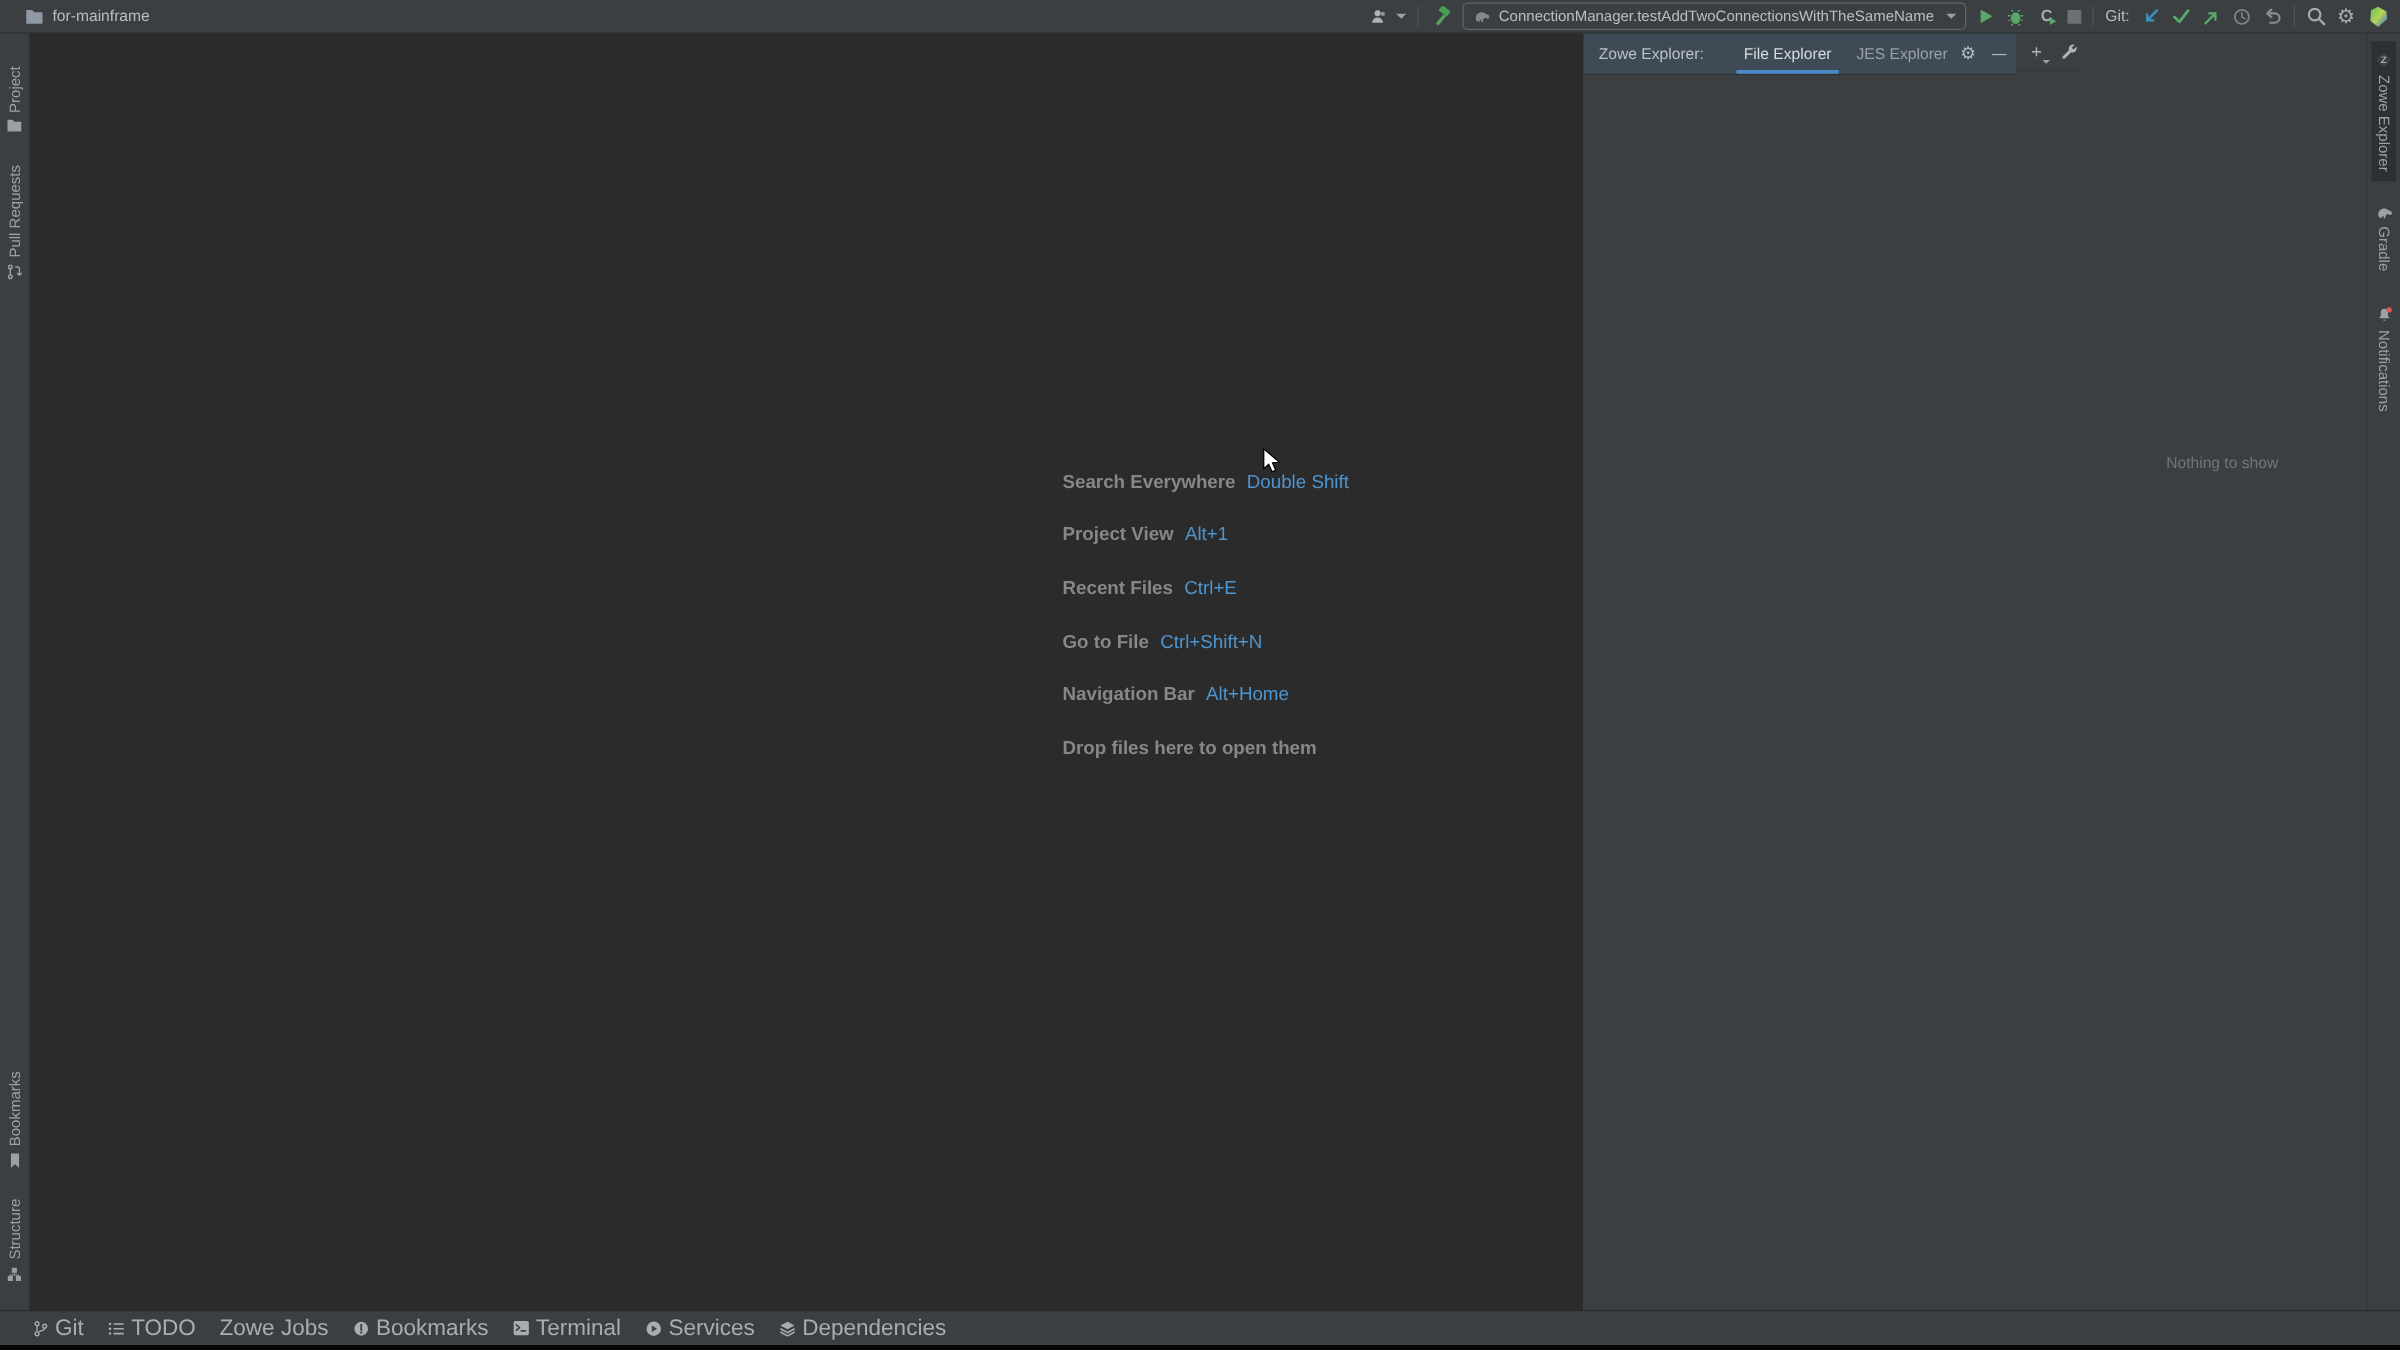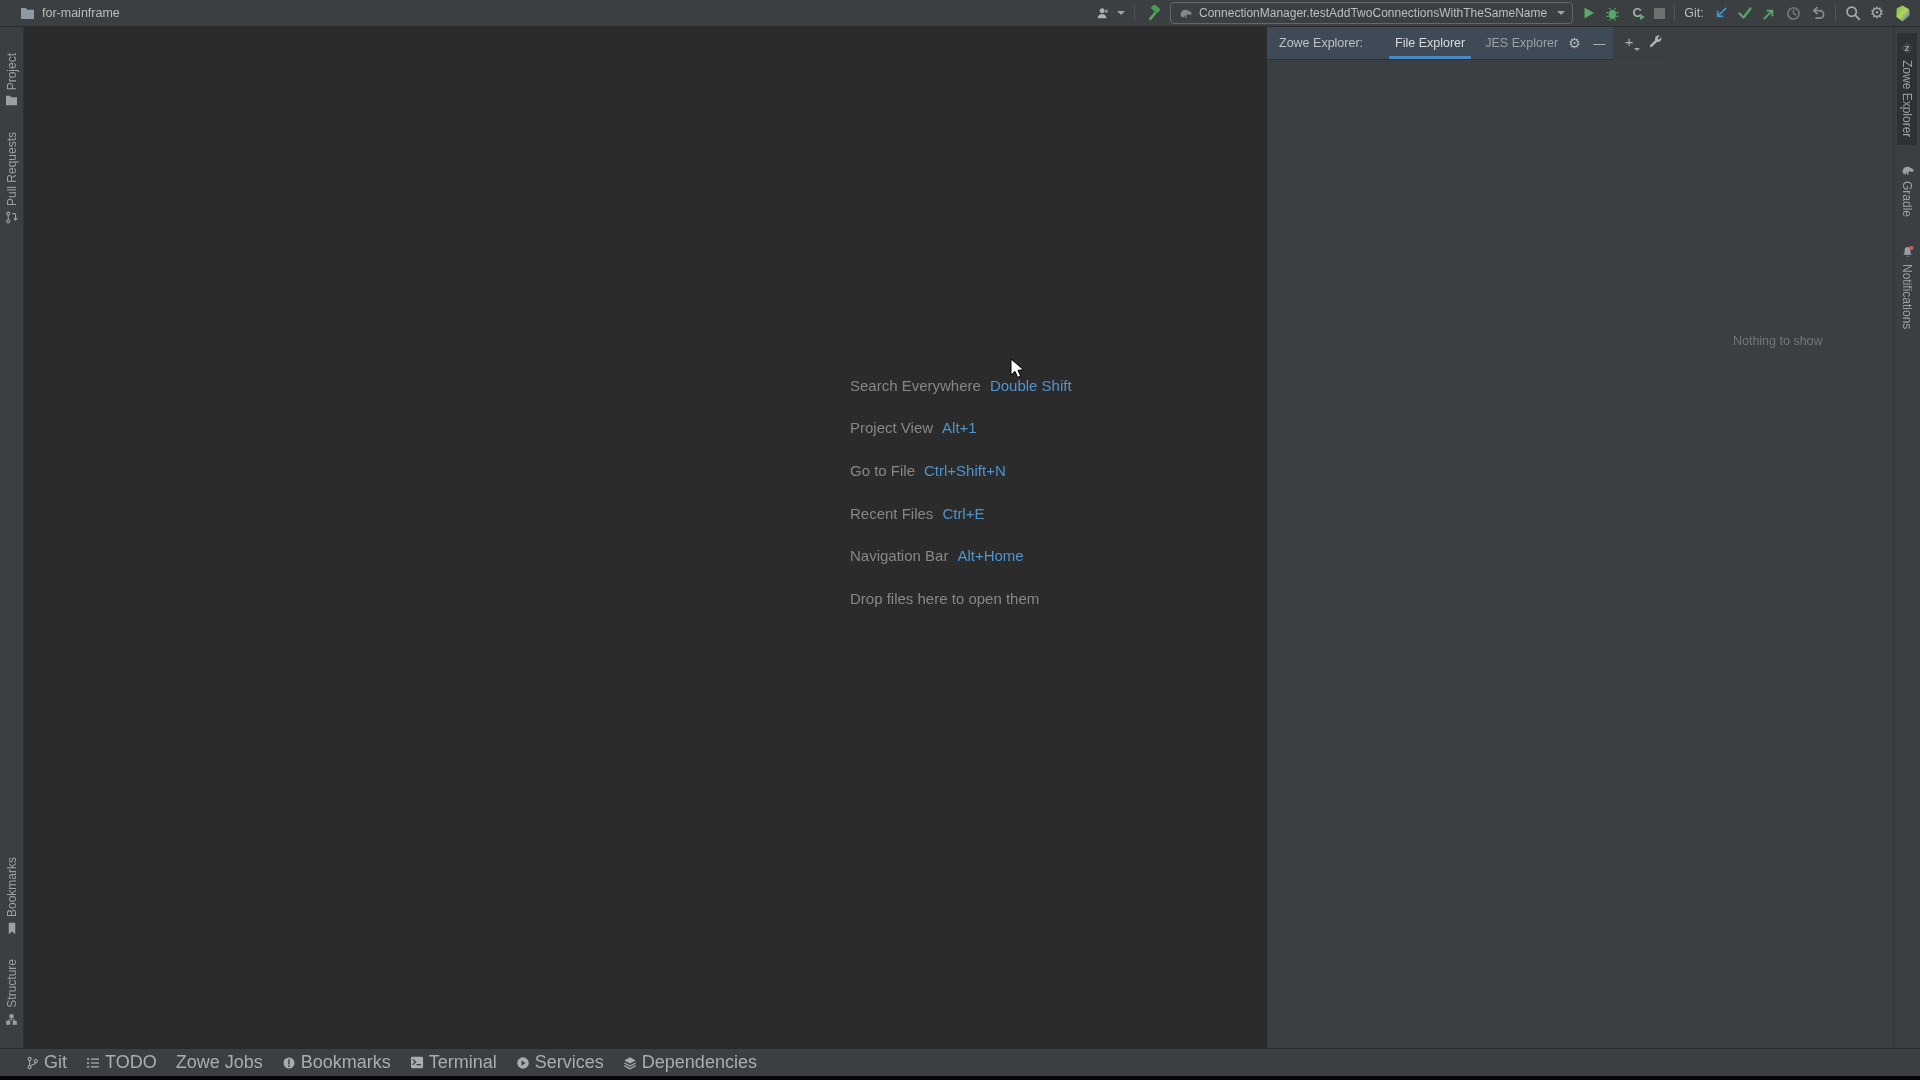--- a/index.html
+++ b/index.html
@@ -32,40 +32,40 @@
   .stripe .spacer{flex:1;}
   .stripe-btn{display:flex;flex-direction:column;align-items:center;gap:5px;padding:8px 3px;color:#9da1a4;font-size:12px;cursor:default;}
   .stripe-btn.active{background:#2e3133;}
   .vtext-up{writing-mode:vertical-rl;transform:rotate(180deg);white-space:nowrap;}
   .vtext-down{writing-mode:vertical-rl;white-space:nowrap;}
 
   
   .editor{flex:1;background:#2b2b2b;position:relative;}
   .shortcuts{position:absolute;left:826px;top:337px;}
   .sc-row{height:42.6px;display:flex;align-items:center;gap:9px;font-size:15px;}
-  .sc-label{color:#878787;}
+  .sc-label{color:#878787;font-weight:bold;}
   .sc-keys{color:#4e94ce;}
   .cursor{position:absolute;left:986px;top:331px;z-index:40;}
 
   
   .panel{width:626px;background:#3c3f41;display:flex;flex-direction:row;box-sizing:border-box;}
   .panel-header{height:33px;background:#3e4b57;border-bottom:1px solid #2e3133;display:flex;align-items:stretch;
     padding:0 8px 0 12px;box-sizing:border-box;font-size:12.5px;color:#bdc1c5;}
   .ph-title{display:flex;align-items:center;margin-right:22px;}
   .ph-tab{display:flex;align-items:center;padding:0 10px;position:relative;color:#9aa0a5;cursor:default;}
   .ph-tab.active{color:#d8dbde;}
   .ph-tab.active:after{content:"";position:absolute;left:4px;right:4px;bottom:0;height:3px;background:#4A88C7;border-radius:1px;}
   .ph-actions{margin-left:auto;display:flex;align-items:center;gap:12px;color:#b6b9bb;}
   .minus-glyph{font-size:13px;color:#b6b9bb;letter-spacing:-1px;}
   .panel-toolbar{height:29px;display:flex;align-items:center;gap:14px;padding-left:12px;border-bottom:1px solid #37393b;}
   .plus-wrap{position:relative;color:#afb3b6;font-size:15px;line-height:1;}
   .plus-wrap .mini-caret{position:absolute;right:-6px;bottom:-2px;width:0;height:0;
     border-left:3px solid transparent;border-right:3px solid transparent;border-top:3px solid #9da1a4;}
   .panel-body{flex:1;position:relative;}
-  .empty-text{position:absolute;top:307px;left:0;right:0;text-align:center;color:#70767c;font-size:12.5px;}
+  .empty-text{position:absolute;top:336px;left:0;right:0;text-align:center;color:#70767c;font-size:12.5px;}
 
   
   .statusbar{height:27px;background:#3c3f41;border-top:1px solid #282a2c;display:flex;align-items:center;
     gap:19px;padding-left:26px;font-size:18px;color:#a9adb0;}
   .sb-item{display:flex;align-items:center;gap:5px;cursor:default;}
   .black-strip{height:4px;background:#060606;}
 
   svg{display:block;}
 </style>
 </head>
@@ -228,26 +228,26 @@
       <div class="shortcuts">
         <div class="sc-row">
           <span class="sc-label">Search Everywhere</span>
           <span class="sc-keys">Double Shift</span>
         </div>
         <div class="sc-row">
           <span class="sc-label">Project View</span>
           <span class="sc-keys">Alt+1</span>
         </div>
         <div class="sc-row">
+          <span class="sc-label">Recent Files</span>
+          <span class="sc-keys">Ctrl+E</span>
+        </div>
+        <div class="sc-row">
           <span class="sc-label">Go to File</span>
           <span class="sc-keys">Ctrl+Shift+N</span>
-        </div>
-        <div class="sc-row">
-          <span class="sc-label">Recent Files</span>
-          <span class="sc-keys">Ctrl+E</span>
         </div>
         <div class="sc-row">
           <span class="sc-label">Navigation Bar</span>
           <span class="sc-keys">Alt+Home</span>
         </div>
         <div class="sc-row">
           <span class="sc-label">Drop files here to open them</span>
         </div>
       </div>
       <div class="cursor">

